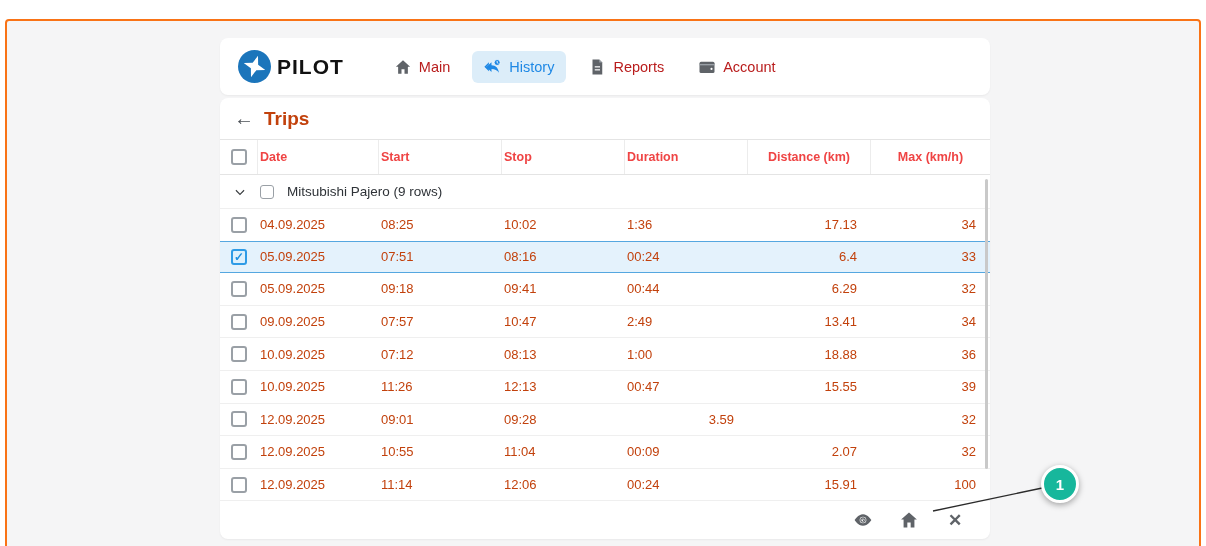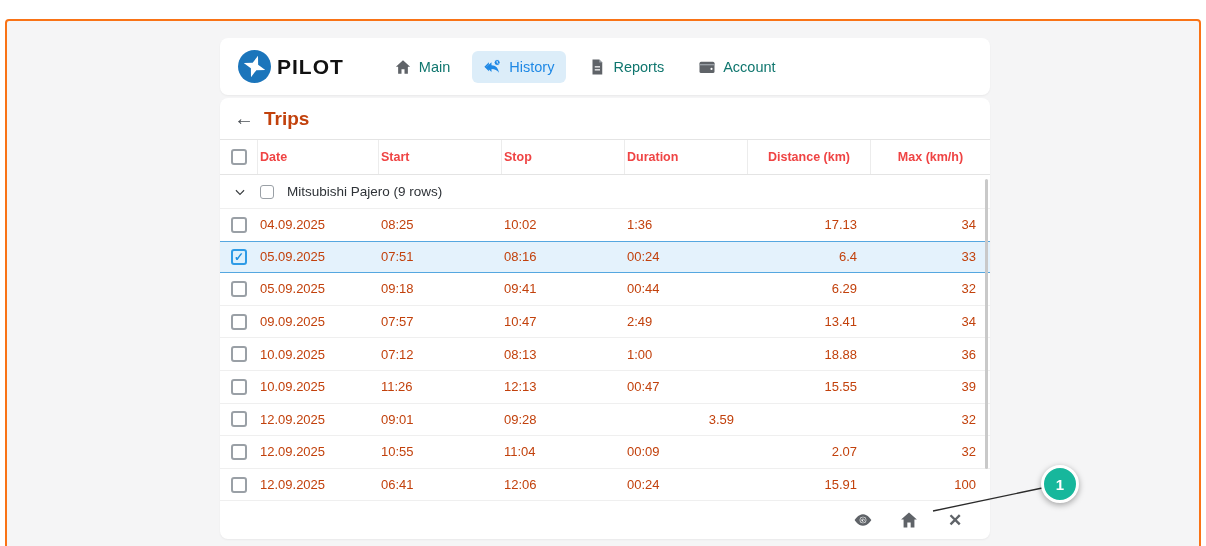--- a/index.html
+++ b/index.html
@@ -14,21 +14,21 @@
     position:absolute; left:213px; top:17px; width:770px; height:57px;
     background:#ffffff; border-radius:8px; box-shadow:0 1px 2px rgba(0,0,0,.05);
     display:flex; align-items:center; padding:0 18px;
   }
   .logo { display:flex; align-items:center; gap:6px; }
   .logo-mark { width:33px; height:33px; }
   .logo-text { font-size:21px; font-weight:bold; color:#111; letter-spacing:1px; }
   .nav { display:flex; align-items:center; margin-left:38px; gap:10px; }
   .nav-item {
     display:flex; align-items:center; gap:7px; padding:7px 12px; border-radius:6px;
-    font-size:14.5px; color:#0f766e; cursor:pointer; white-space:nowrap;
+    font-size:14.5px; color:#b91c1c; cursor:pointer; white-space:nowrap;
   }
   .nav-item svg { width:18px; height:18px; fill:#5f6368; }
   .nav-item.active { background:#dcedf9; color:#1e88e5; }
   .nav-item.active svg { fill:#1e88e5; }
 
   
   .content-card {
     position:absolute; left:213px; top:77px; width:770px; height:441px;
     background:#ffffff; border-radius:8px; box-shadow:0 1px 2px rgba(0,0,0,.05);
     display:flex; flex-direction:column; overflow:hidden;
@@ -276,21 +276,21 @@
     <div class="cell c-dur">00:09</div>
     <div class="cell c-dist num">2.07</div>
     <div class="cell c-max num">32</div>
   </div>
 
   <div class="trow">
     <div class="cell c-check">
             <span class="cb"></span>
           </div>
     <div class="cell c-date">12.09.2025</div>
-    <div class="cell c-start">06:41</div>
+    <div class="cell c-start">11:14</div>
     <div class="cell c-stop">12:06</div>
     <div class="cell c-dur">00:24</div>
     <div class="cell c-dist num">15.91</div>
     <div class="cell c-max num">100</div>
   </div>
 </div>
 
     <div class="tfoot">
       <span class="foot-btn">
         <svg viewBox="0 0 24 24">

